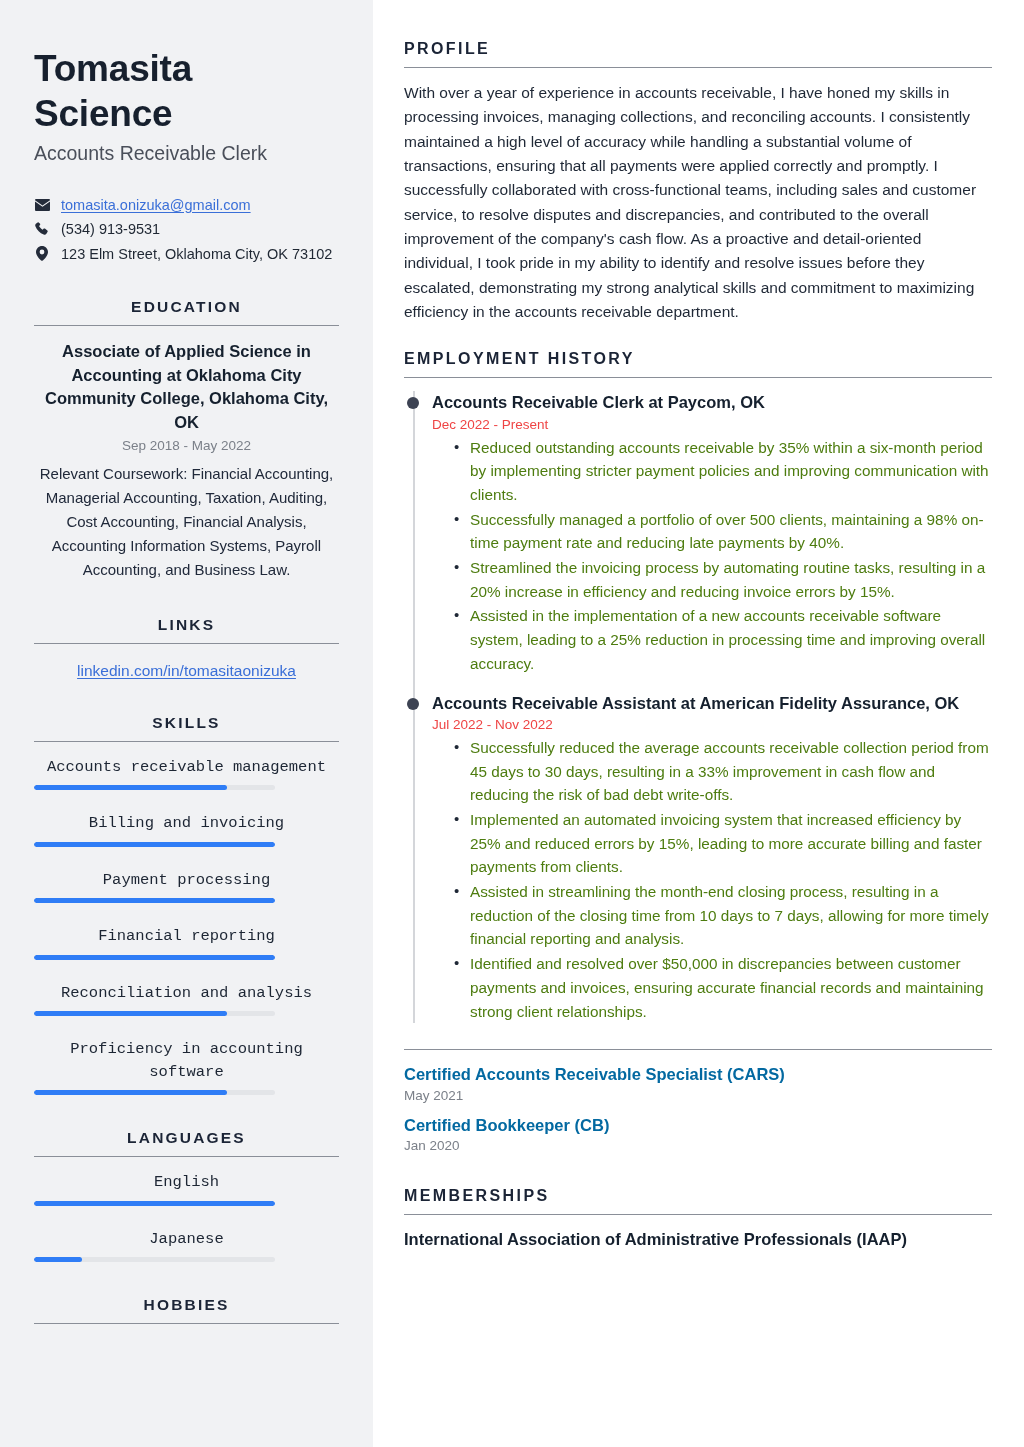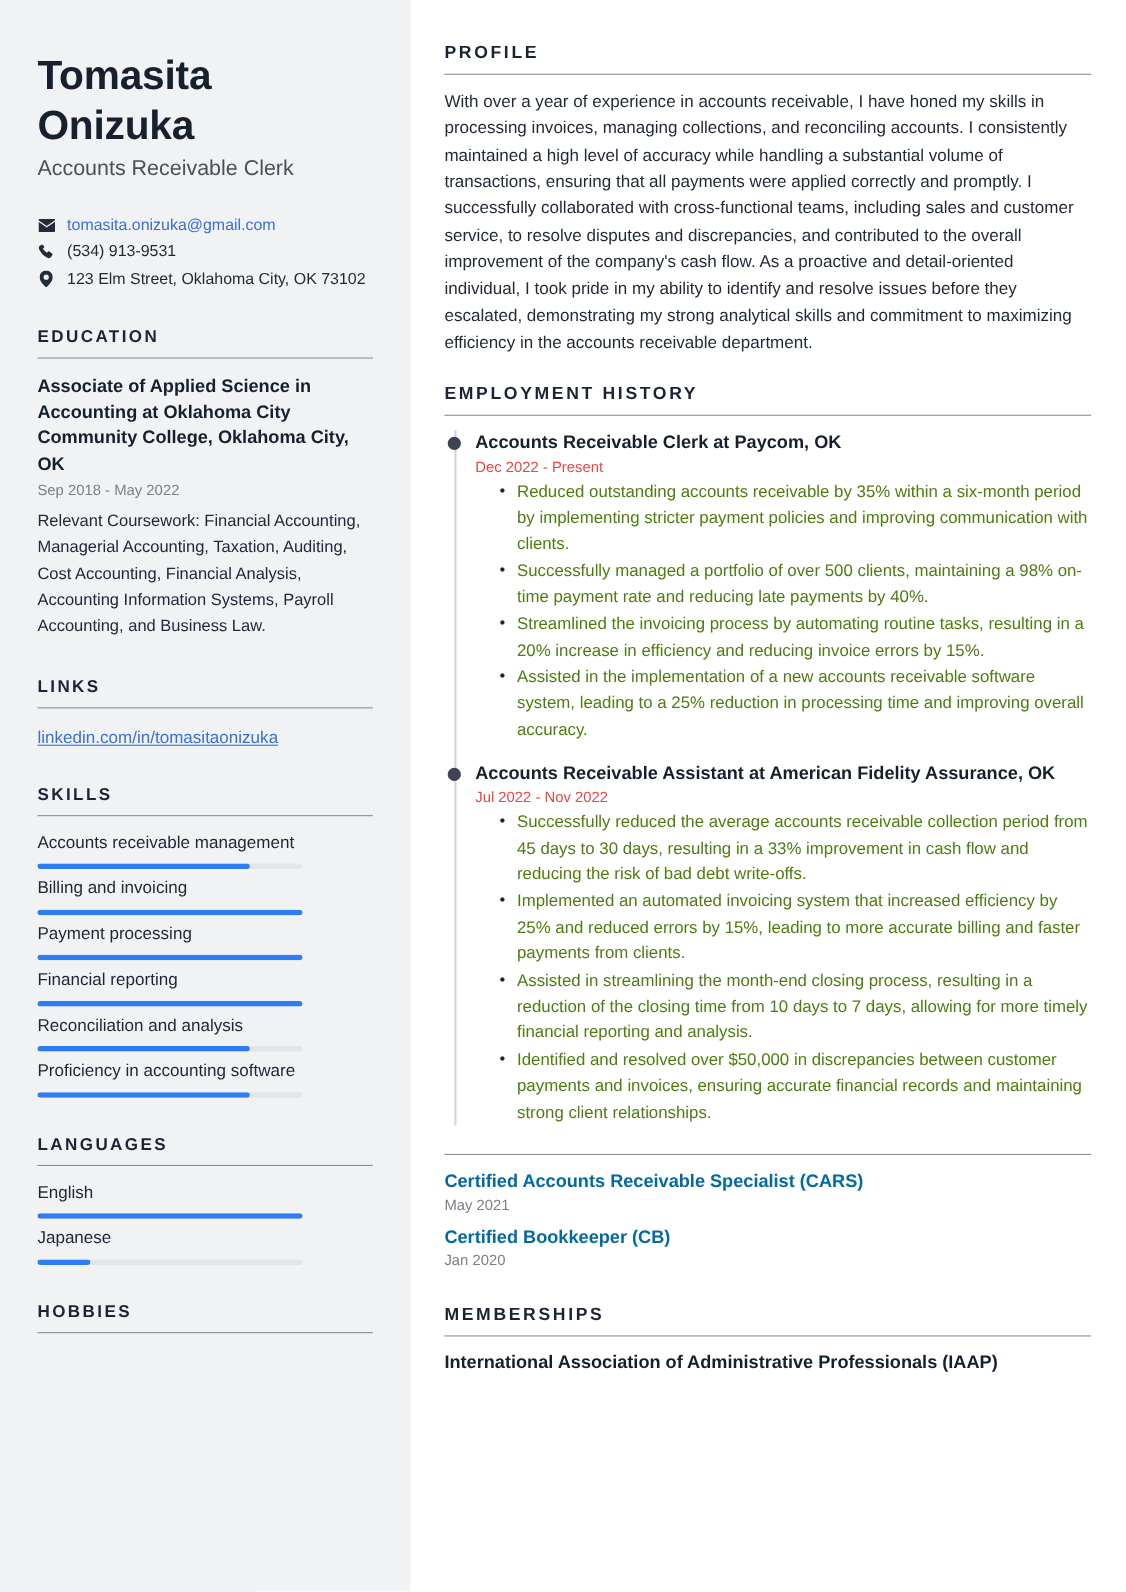--- a/index.html
+++ b/index.html
@@ -65,25 +65,26 @@
     align-items: center;
     justify-content: center;
     color: #242c3a;
   }
   .contact-icon svg { display: block; }
 
   .contact-text { flex: 1; }
 
   .link-blue {
     color: #3a6fd8;
+    text-decoration: underline;
     text-underline-offset: 2px;
   }
 
   
-  .side-section { margin-top: 34px; }
+  .side-section { margin-top: 34px; text-align: center; }
 
   .side-heading {
     font-size: 15.5px;
     font-weight: 700;
     letter-spacing: 2.2px;
     color: #1b2436;
     padding-bottom: 9px;
   }
 
   .rule {
@@ -116,21 +117,21 @@
 
   .side-link {
     font-size: 15.5px;
     color: #3a6fd8;
     text-underline-offset: 2px;
     display: inline-block;
     margin-top: 4px;
   }
 
   
-  .meter-row { margin-bottom: 7px; }
+  .meter-row { margin-bottom: 22px; font-family: Liberation Mono, monospace; }
 
   .meter-label {
     font-size: 15.5px;
     color: #1d2634;
     line-height: 1.45;
     margin-bottom: 7px;
   }
 
   .meter-track {
     position: relative;
@@ -271,21 +272,21 @@
 </head>
 <body>
 
 <div class="page">
 
   <aside class="sidebar">
 
     <div>
       <div class="full-name">
         <div>Tomasita</div>
-        <div>Onizuka</div>
+        <div>Science</div>
       </div>
       <div class="job-title">Accounts Receivable Clerk</div>
     </div>
 
     <div class="contact-list">
 
       <div class="contact-row">
         <span class="contact-icon">
           <svg width="15" height="12" viewBox="0 0 15 12">
             <path fill="currentColor" d="M1 0h13a1 1 0 0 1 1 1v.2L7.5 6.4.0 1.2V1a1 1 0 0 1 1-1z"></path>

